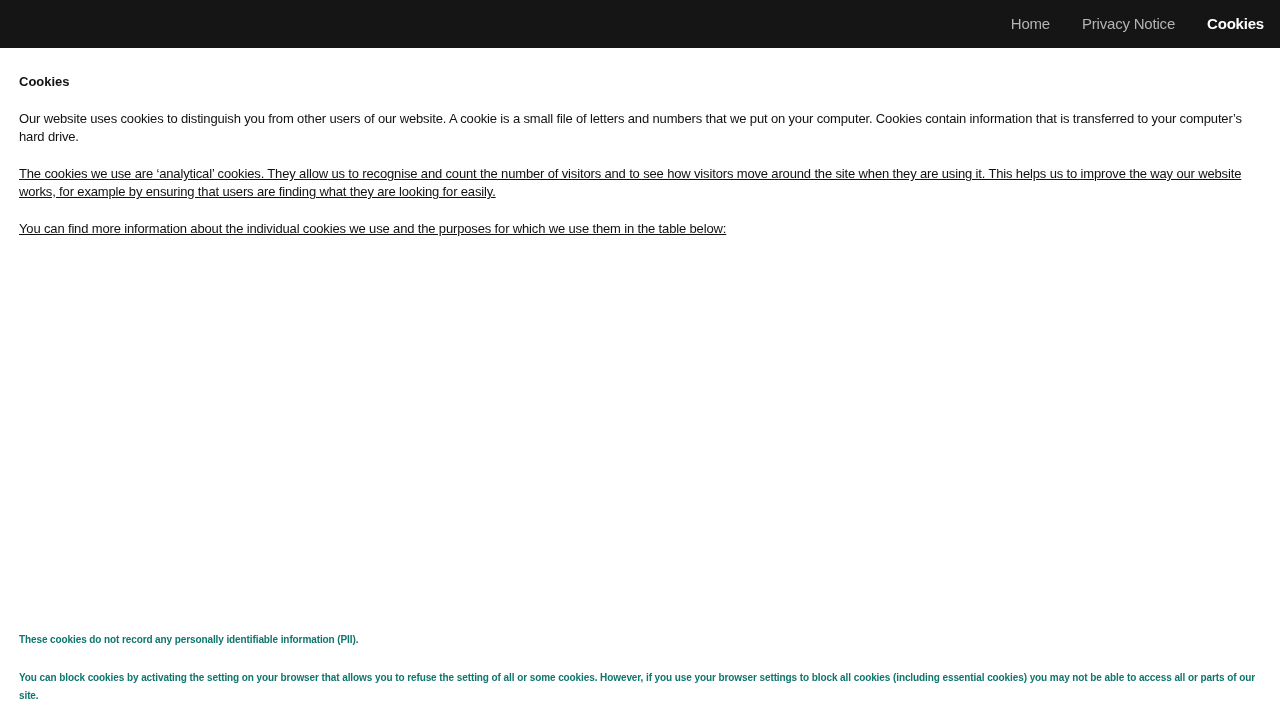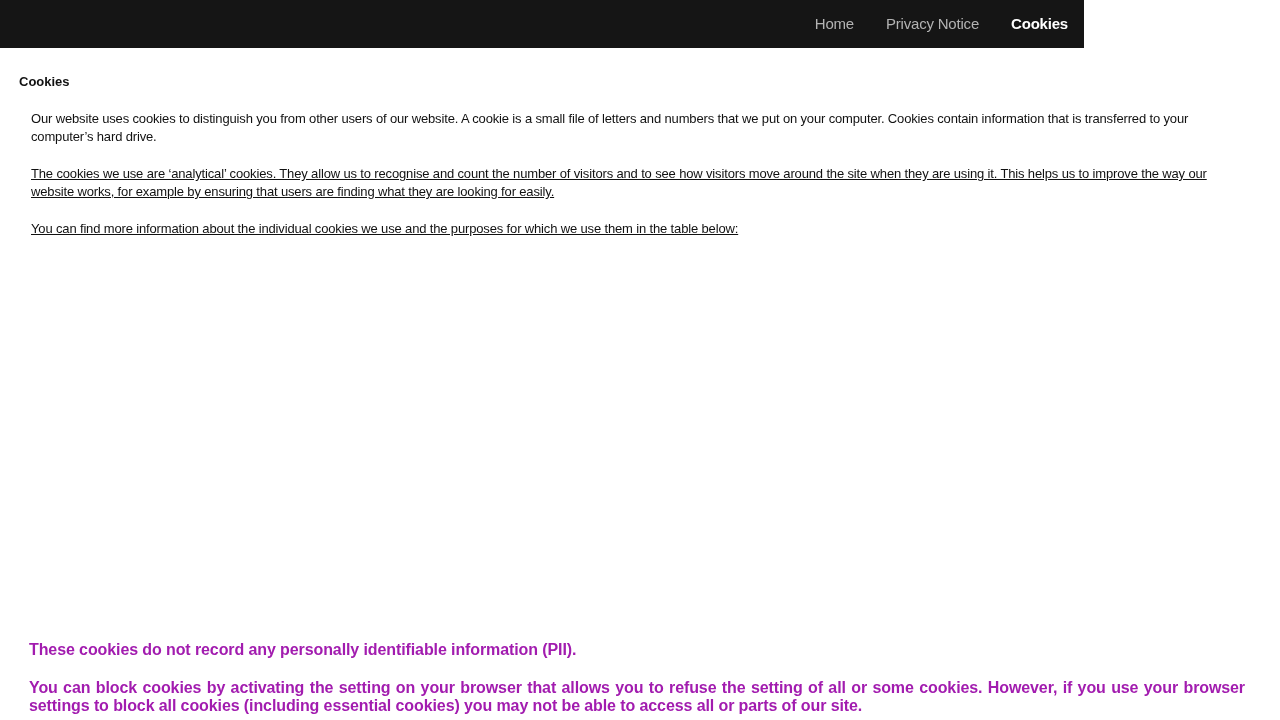--- a/index.html
+++ b/index.html
@@ -7,21 +7,21 @@
       padding: 0;
       width: 1280px;
       height: 720px;
       overflow: hidden;
       background: #ffffff;
       font-family: "Liberation Sans", "DejaVu Sans", sans-serif;
     }
     .navbar {
       position: absolute;
       top: 0; left: 0;
-      width: 1084px;
+      width: 1280px;
       height: 48px;
       background: #151515;
       display: flex;
       justify-content: flex-end;
       align-items: center;
     }
     .nav-list {
       display: flex;
       align-items: center;
       height: 48px;
@@ -50,44 +50,44 @@
       width: 1236px;
     }
     .section-title {
       margin: 26px 0 0 0;
       font-size: 13px;
       font-weight: bold;
       color: #111111;
       line-height: 16px;
     }
     .para {
-      margin: 12px;
+      margin: 0;
       font-size: 13px;
       line-height: 18px;
       color: #111111;
       letter-spacing: -0.15px;
     }
     .p1 { margin-top: 20px; }
     .p2 { margin-top: 19px; text-decoration: underline; }
     .p3 { margin-top: 19px; text-decoration: underline; }
     .table-placeholder {
       height: 380px;
     }
     .footer-notes {
       position: absolute;
       left: 19px;
       top: 631px;
       width: 1236px;
     }
     .note {
-      margin: 10px;
-      font-size: 16px;
+      margin: 0;
+      font-size: 10px;
       line-height: 18px;
       font-weight: bold;
-      color: #a21caf;
+      color: #0f766e;
       text-align: justify;
       letter-spacing: -0.1px;
     }
     .note2 { margin-top: 20px; }
   </style>
 </head>
 <body>
 
 <nav class="navbar">
   <div class="nav-list">

